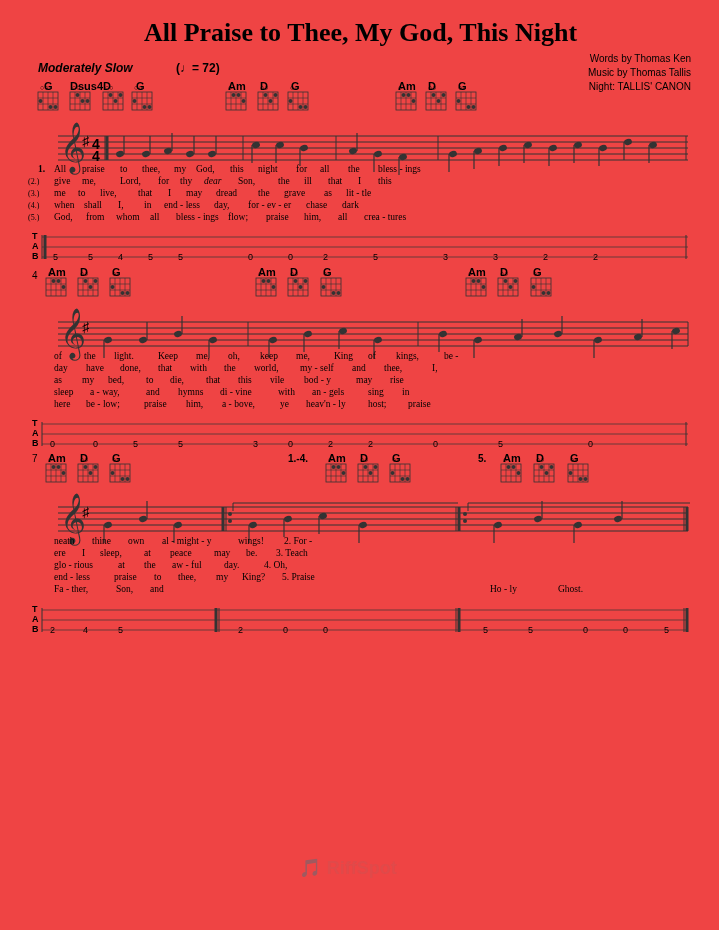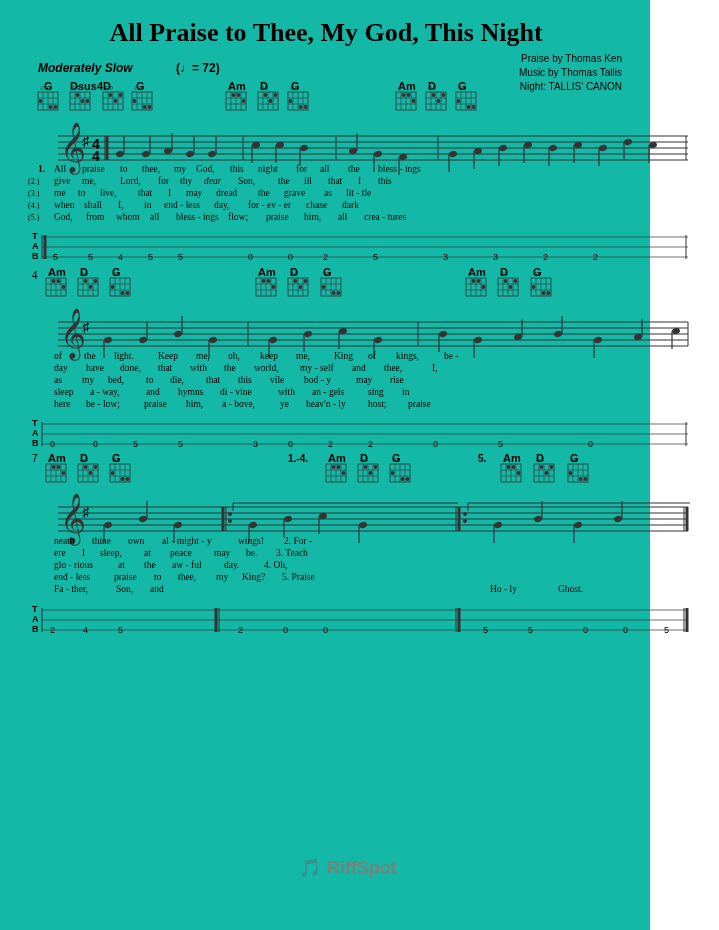--- a/index.html
+++ b/index.html
@@ -6,23 +6,23 @@
     body {
       width: 719px;
       height: 930px;
       background: #fff;
       font-family: 'Times New Roman', Times, serif;
       overflow: hidden;
       position: relative;
     }
 
     .page {
-      width: 650px;
+      width: 719px;
       height: 930px;
-      background: #14b8a6;
+      background: #ef4444;
       position: relative;
       padding: 18px 26px 10px 28px;
     }
 
     .title {
       text-align: center;
       font-size: 26px;
       font-weight: bold;
       font-family: 'Times New Roman', serif;
       margin-bottom: 4px;
@@ -40,21 +40,21 @@
   </style>
 </head>
 <body>
 
 <div class="page">
   
   <div class="title">All Praise to Thee, My God, This Night</div>
 
   
   <div class="attribution">
-    <div>Praise by Thomas Ken</div>
+    <div>Words by Thomas Ken</div>
     <div>Music by Thomas Tallis</div>
     <div>Night: TALLIS' CANON</div>
   </div>
 
   
   <svg width="663" height="840" viewBox="0 0 663 840" xmlns="http://www.w3.org/2000/svg" style="margin-top:2px;">
 
     <text x="10" y="18" font-family="Arial" font-size="12" font-weight="bold" font-style="italic">Moderately Slow</text>
     <text x="148" y="18" font-family="Arial" font-size="12" font-weight="bold">(♩= 72)</text>
 

